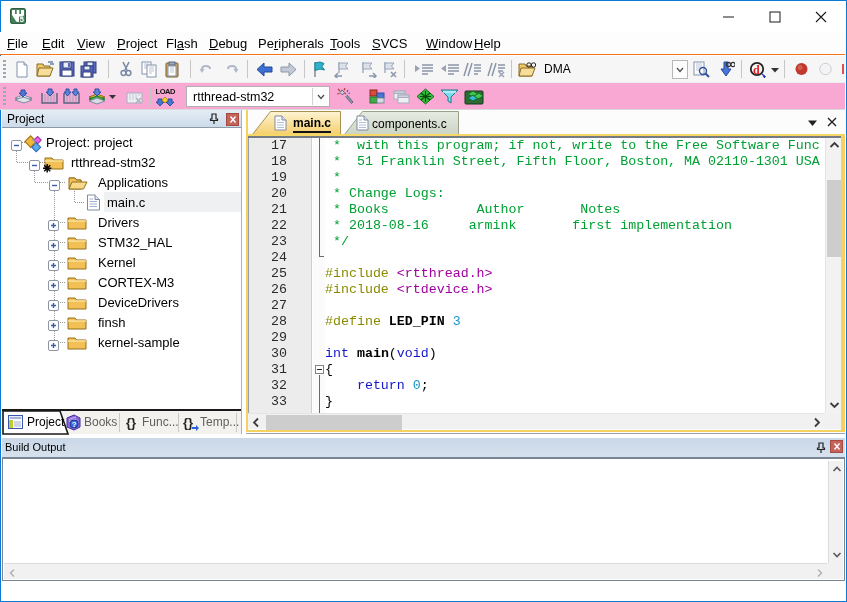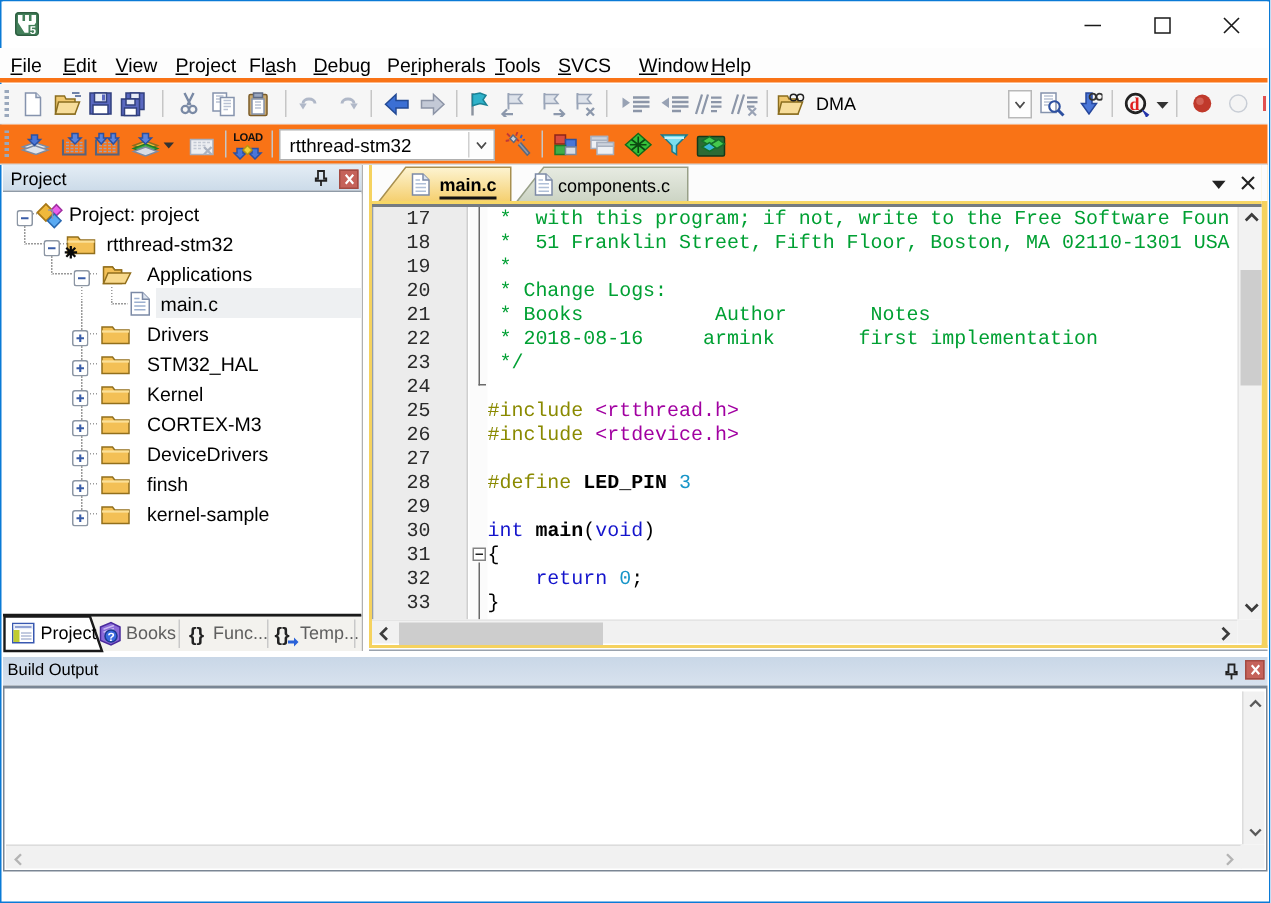--- a/index.html
+++ b/index.html
@@ -3,26 +3,26 @@
 *{margin:0;padding:0;box-sizing:border-box}
 html,body{width:847px;height:602px}
 body{position:relative;font-family:"Liberation Sans",sans-serif;background:#fff;overflow:hidden}
 .abs{position:absolute}
 #win{position:absolute;inset:0;border:1px solid #0a7ad6;background:#fff}
 
 #title{position:absolute;left:1px;top:0;right:1px;height:31px;background:#fff}
 #title .txt{position:absolute;left:26px;top:7px;font-size:13px;color:#000}
 #capbtns{position:absolute;right:0;top:0;width:140px;height:30px}
 
-#menu{position:absolute;left:-1px;top:31px;right:1px;padding-left:18px;height:23px;background:#fdfdfd;border-bottom:3px solid #f97316}
+#menu{position:absolute;left:-1px;top:31px;right:1px;padding-left:18px;height:23px;background:#fdfdfd;border-bottom:1px solid #f97316}
 #menu span.mi{position:absolute;top:4px;font-size:13px;color:#000}
 #menu u{text-decoration:underline}
 
 #tb1{position:absolute;left:-1px;top:55px;right:1px;height:27px;background:#f6f6f6;border-bottom:1px solid #ededed}
-#tb2{position:absolute;left:-1px;top:82px;right:1px;height:27px;background:#f97316;border-bottom:1px solid #d9d9d9}
+#tb2{position:absolute;left:-1px;top:82px;right:1px;height:27px;background:#f9a8d4;border-bottom:1px solid #d9d9d9}
 .grip{position:absolute;left:3px;top:4px;width:3px;height:19px;background-image:repeating-linear-gradient(to bottom,#9aa8bc 0,#9aa8bc 2px,transparent 2px,transparent 4px)}
 .tsep{position:absolute;top:4px;width:1px;height:18px;background:#c6c6c6}
 .ticon{position:absolute;top:5px;width:17px;height:17px}
 
 #main{position:absolute;left:1px;top:109px;right:1px;height:324px;background:#fff}
 
 #proj{position:absolute;left:0;top:0;width:240px;height:324px;background:#fff;border-right:1px solid #b0b0b0}
 #projhdr{position:absolute;left:0;top:0;right:0;height:18px;background:linear-gradient(#e4edf5,#ccdbe9);border-bottom:1px solid #8f9aa6}
 #projhdr .t{position:absolute;left:5px;top:2px;font-size:12px;color:#000}
 #tree{position:absolute;left:0;top:19px;right:0;bottom:24px;background:#fff;overflow:hidden}
@@ -570,21 +570,21 @@
 24
 25
 26
 27
 28
 29
 30
 31
 32
 33</pre>
-        <pre id="codetext"><span class="c"> *  with this program; if not, write to the Free Software Foun</span>
+        <pre id="codetext"><span class="c"> *  with this program; if not, write to the Free Software Func</span>
 <span class="c"> *  51 Franklin Street, Fifth Floor, Boston, MA 02110-1301 USA</span>
 <span class="c"> *</span>
 <span class="c"> * Change Logs:</span>
 <span class="c"> * Books           Author       Notes</span>
 <span class="c"> * 2018-08-16     armink       first implementation</span>
 <span class="c"> */</span>
 
 <span class="p">#include</span> <span class="s">&lt;rtthread.h&gt;</span>
 <span class="p">#include</span> <span class="s">&lt;rtdevice.h&gt;</span>
 

